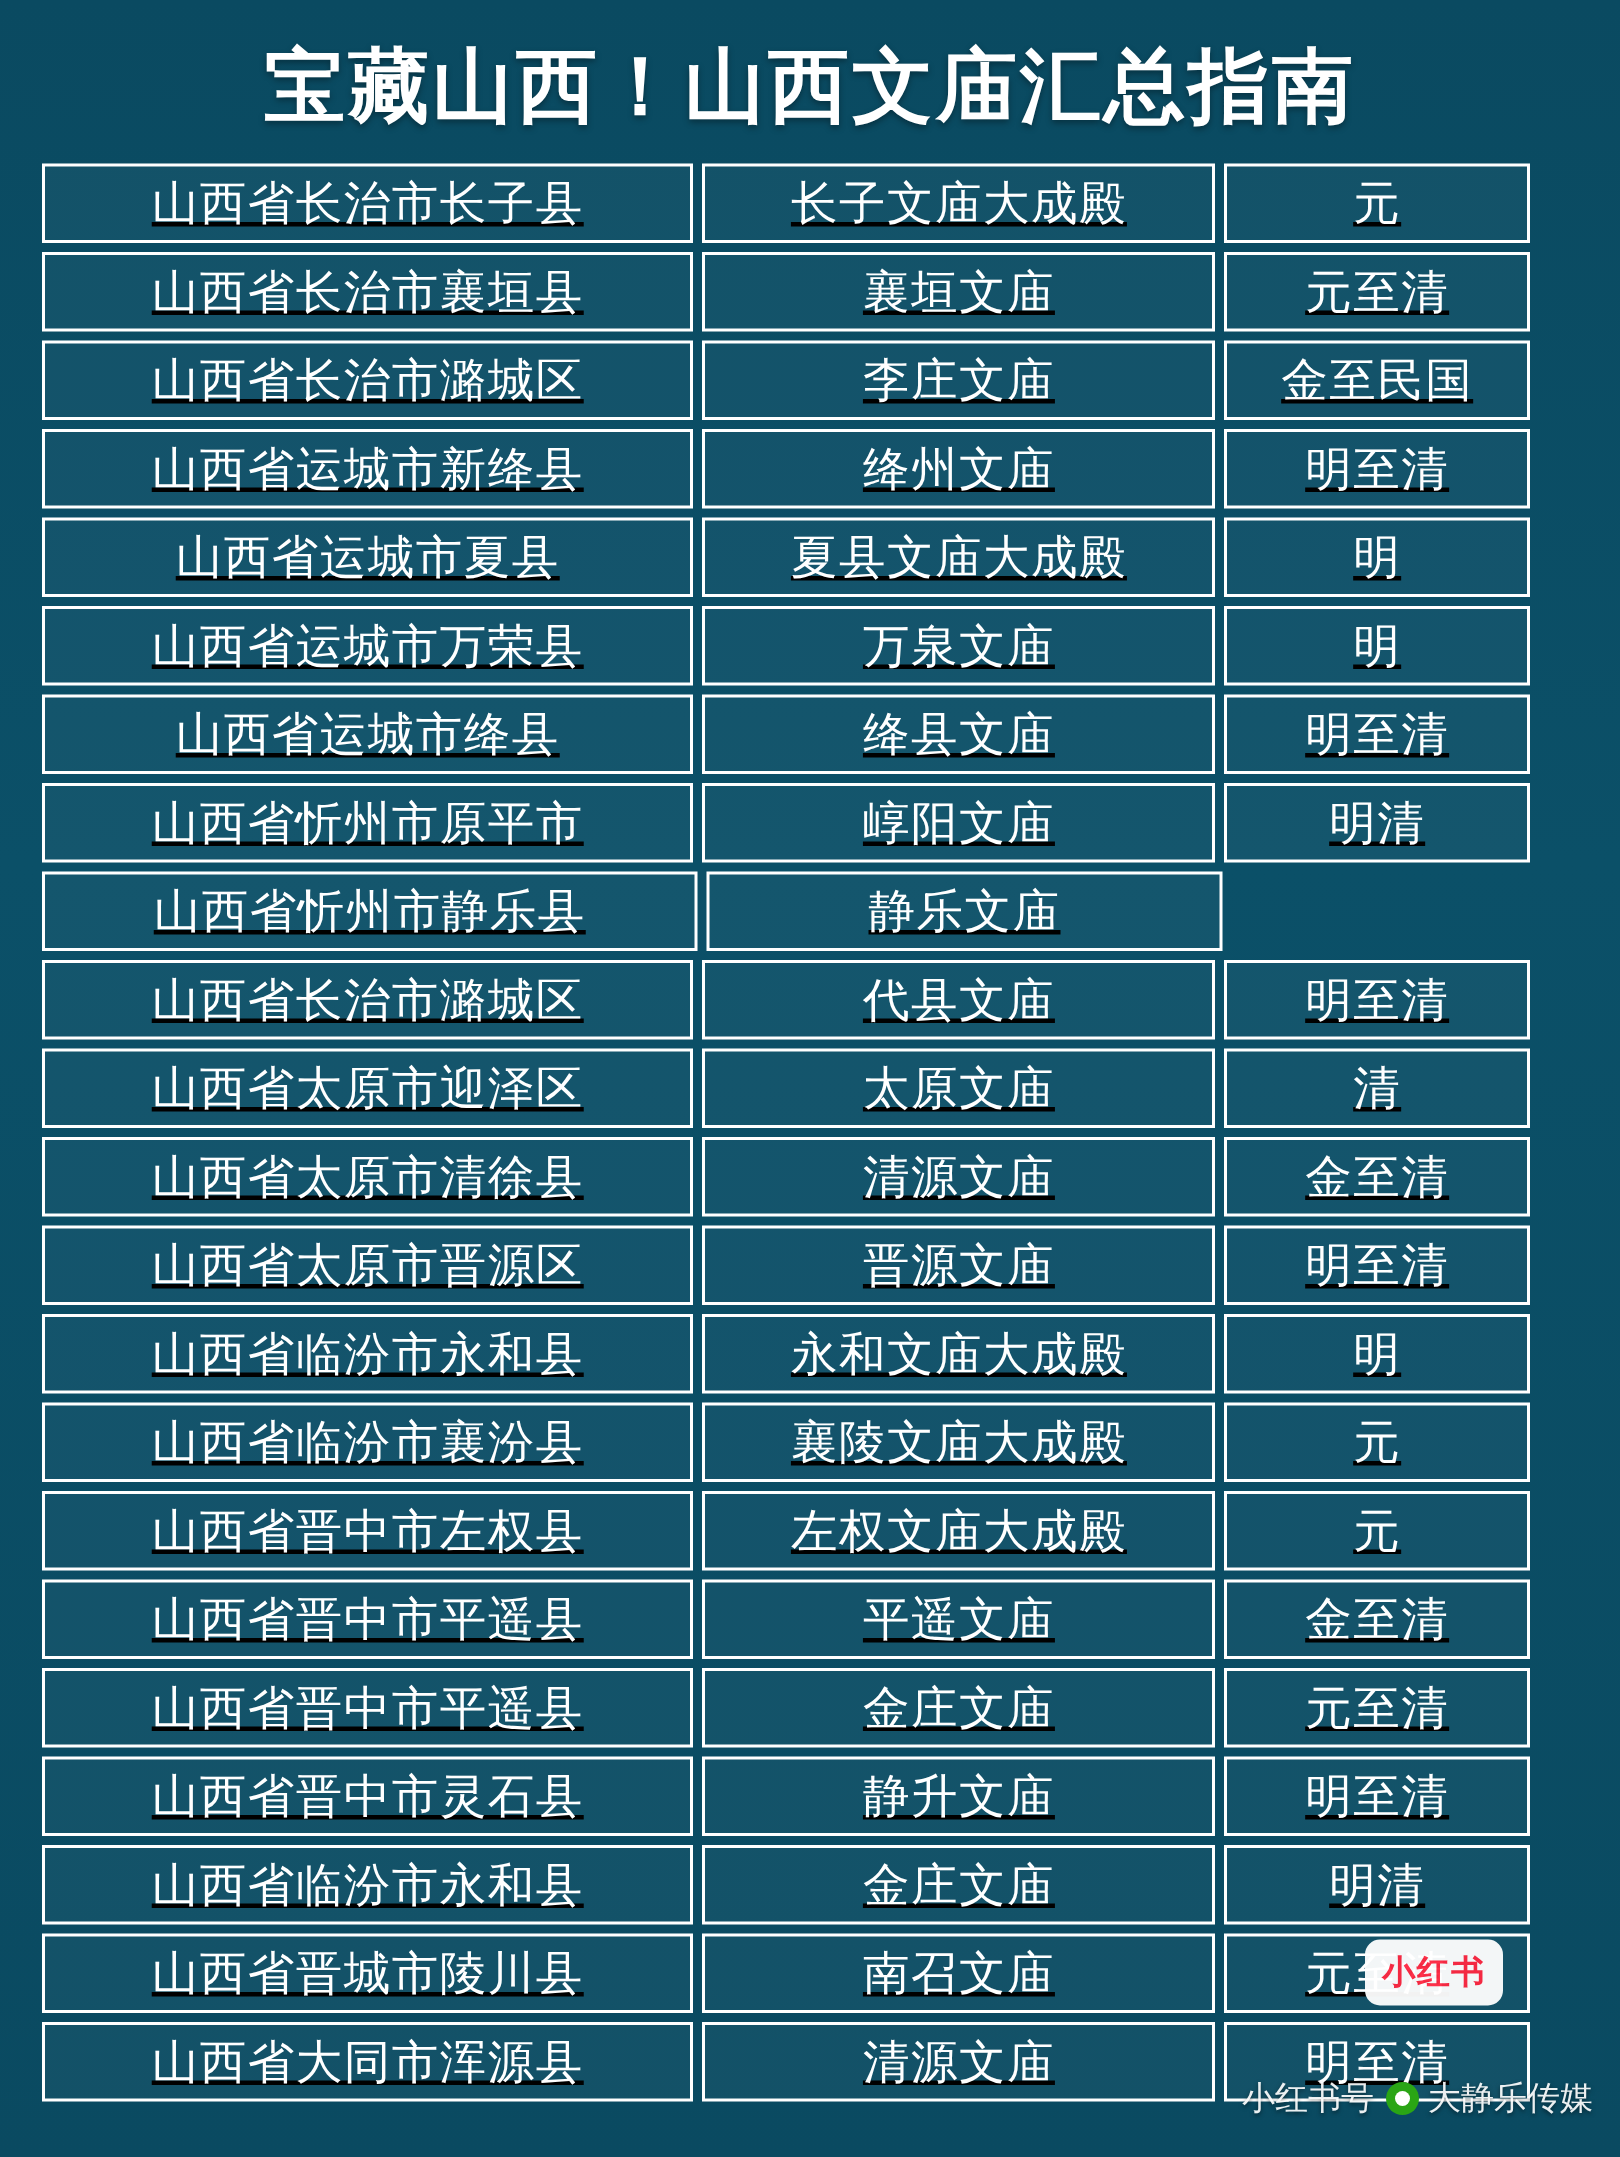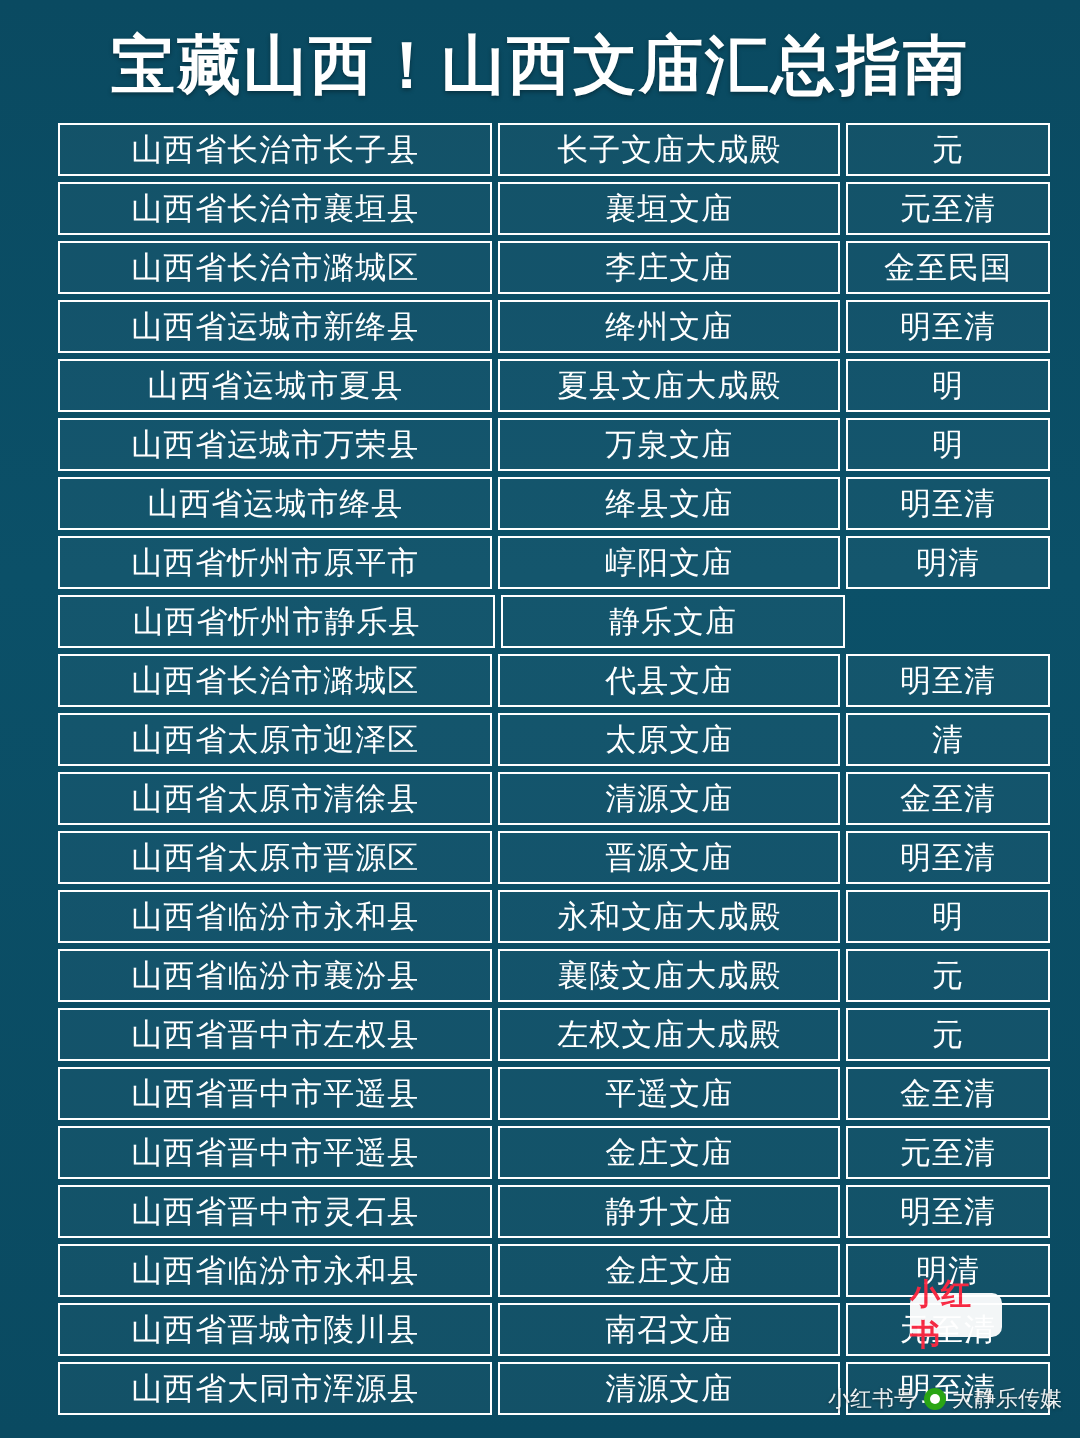--- a/index.html
+++ b/index.html
@@ -17,33 +17,34 @@
   .page {
     width: 1080px;
     height: 1438px;
     background: linear-gradient(180deg, #0a4a61 0%, #0b5068 40%, #0a4a61 100%);
     position: relative;
     box-sizing: border-box;
   }
   .title {
     text-align: center;
     color: #ffffff;
-    font-size: 64px;
+    font-size: 54px;
     font-weight: bold;
     letter-spacing: 2px;
     padding-top: 22px;
     padding-bottom: 14px;
     text-shadow: 0 2px 4px rgba(0,0,0,0.35);
     white-space: nowrap;
   }
   .table {
-    margin: 0 58px;
+    margin: 0 28px;
     border-collapse: separate;
     border-spacing: 0;
     width: calc(100% - 88px);
+    text-decoration: underline;
   }
   .row {
     display: flex;
     margin-bottom: 6px;
   }
   .cell {
     border: 2px solid #ffffff;
     color: #ffffff;
     display: flex;
     align-items: center;
@@ -72,21 +73,21 @@
     right: 78px;
     top: 1293px;
     width: 92px;
     height: 44px;
     background: #ffffff;
     border-radius: 10px;
     display: flex;
     align-items: center;
     justify-content: center;
     color: #ff2741;
-    font-size: 30px;
+    font-size: 22px;
     font-weight: bold;
     letter-spacing: 1px;
     opacity: 0.95;
   }
   .watermark-text {
     position: absolute;
     right: 18px;
     bottom: 24px;
     color: rgba(255,255,255,0.92);
     font-size: 22px;

